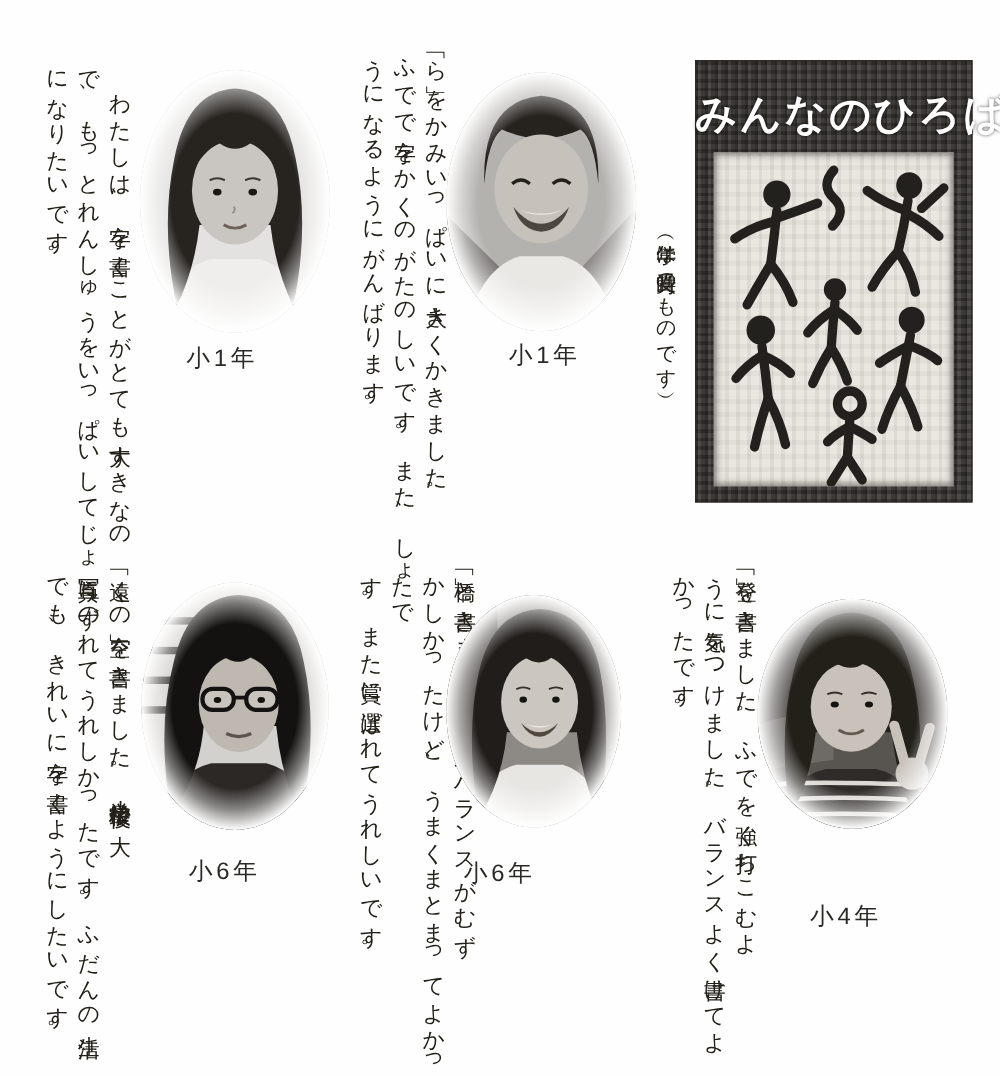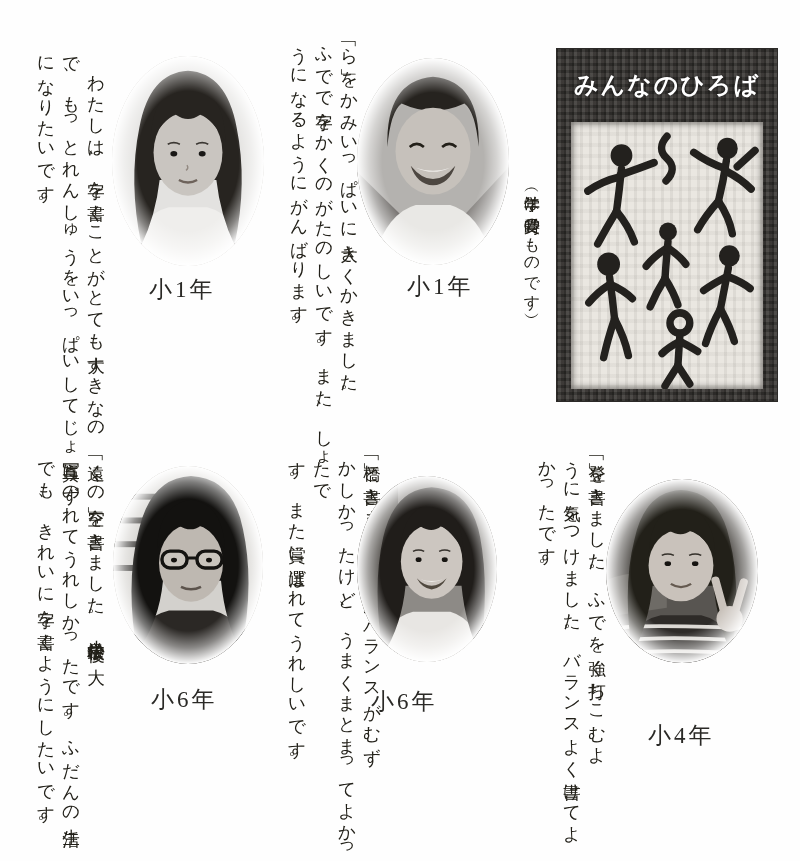--- a/index.html
+++ b/index.html
@@ -25,22 +25,22 @@
 
   .c1{left:33px;top:44px;}
   .c2{left:286px;top:35px;}
   .c3{left:33px;top:449px;}
   .c4{left:284px;top:449px;}
   .c5{left:534px;top:449px;}
   .note{left:521px;top:182px;}
 
   
   .grade{
-    position:absolute;font-size:23px;letter-spacing:3px;color:#2a2926;
-    font-family:Liberation Serif, serif;white-space:nowrap;
+    position:absolute;font-size:19px;letter-spacing:3px;color:#2a2926;
+    font-family:Liberation Sans, sans-serif;white-space:nowrap;
   }
   .l1{left:149px;top:274px;}
   .l2{left:407px;top:271px;}
   .l3{left:151px;top:684px;}
   .l4{left:371px;top:686px;}
   .l5{left:648px;top:690px;margin-top:30px;}
 
   
   .photo{
     position:absolute;border-radius:50%;overflow:hidden;margin:0;padding:0;
@@ -63,21 +63,21 @@
   .print{
     position:absolute;left:556px;top:48px;width:222px;height:354px;
     background:#3d3a37;
     background-image:
       repeating-linear-gradient(90deg, rgba(0,0,0,.28) 0 2px, rgba(255,255,255,.05) 2px 5px, rgba(0,0,0,.12) 5px 8px),
       repeating-linear-gradient(0deg, rgba(0,0,0,.18) 0 3px, rgba(255,255,255,.04) 3px 7px);
     box-shadow:0 0 0 1px #2c2a28 inset;
   }
   .print-title{
     position:absolute;top:21px;left:0;right:0;text-align:center;
-    color:#ffffff;font-weight:bold;font-size:24px;letter-spacing:2px;
+    color:#ffffff;font-weight:bold;font-size:33px;letter-spacing:2px;
     font-family:Liberation Mono, monospace;white-space:nowrap;
     text-shadow:0 0 3px rgba(0,0,0,.65);
   }
   .print-inner{
     position:absolute;left:15px;right:15px;top:74px;bottom:13px;
     background:#eae7e1;
     background-image:
       repeating-linear-gradient(90deg, rgba(70,66,60,.08) 0 3px, rgba(255,255,255,0) 3px 9px),
       repeating-linear-gradient(0deg, rgba(70,66,60,.05) 0 4px, rgba(255,255,255,0) 4px 11px);
     box-shadow:0 0 6px 2px rgba(40,38,35,.5) inset;

